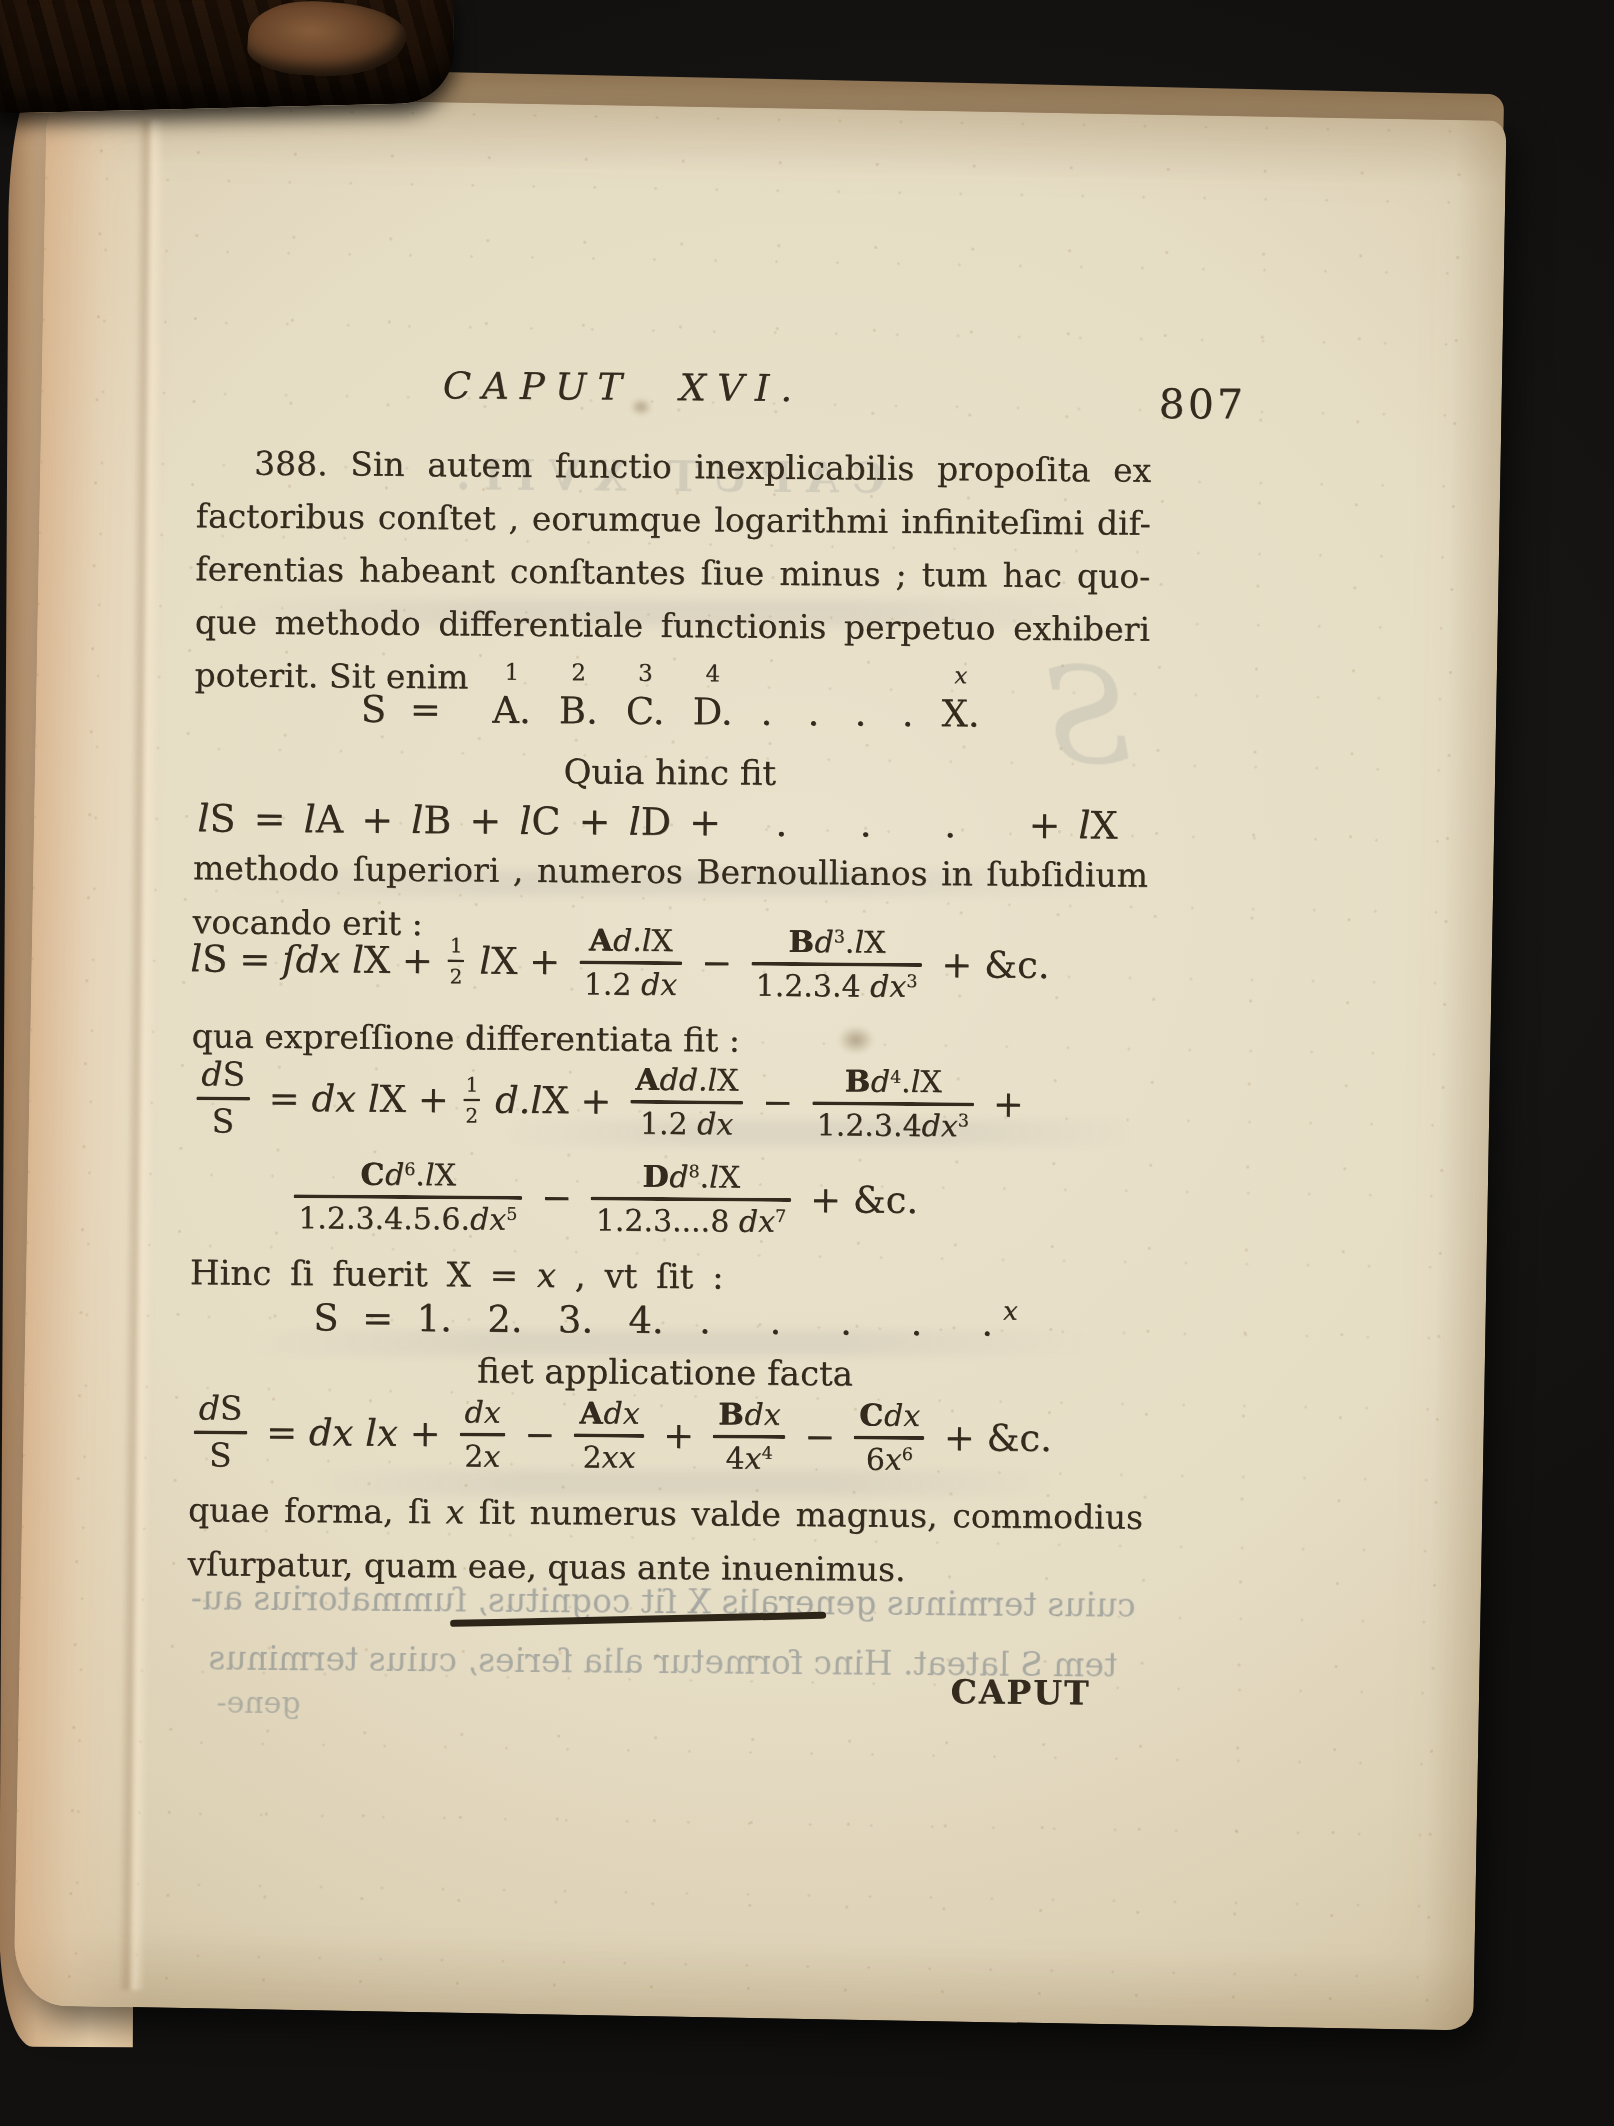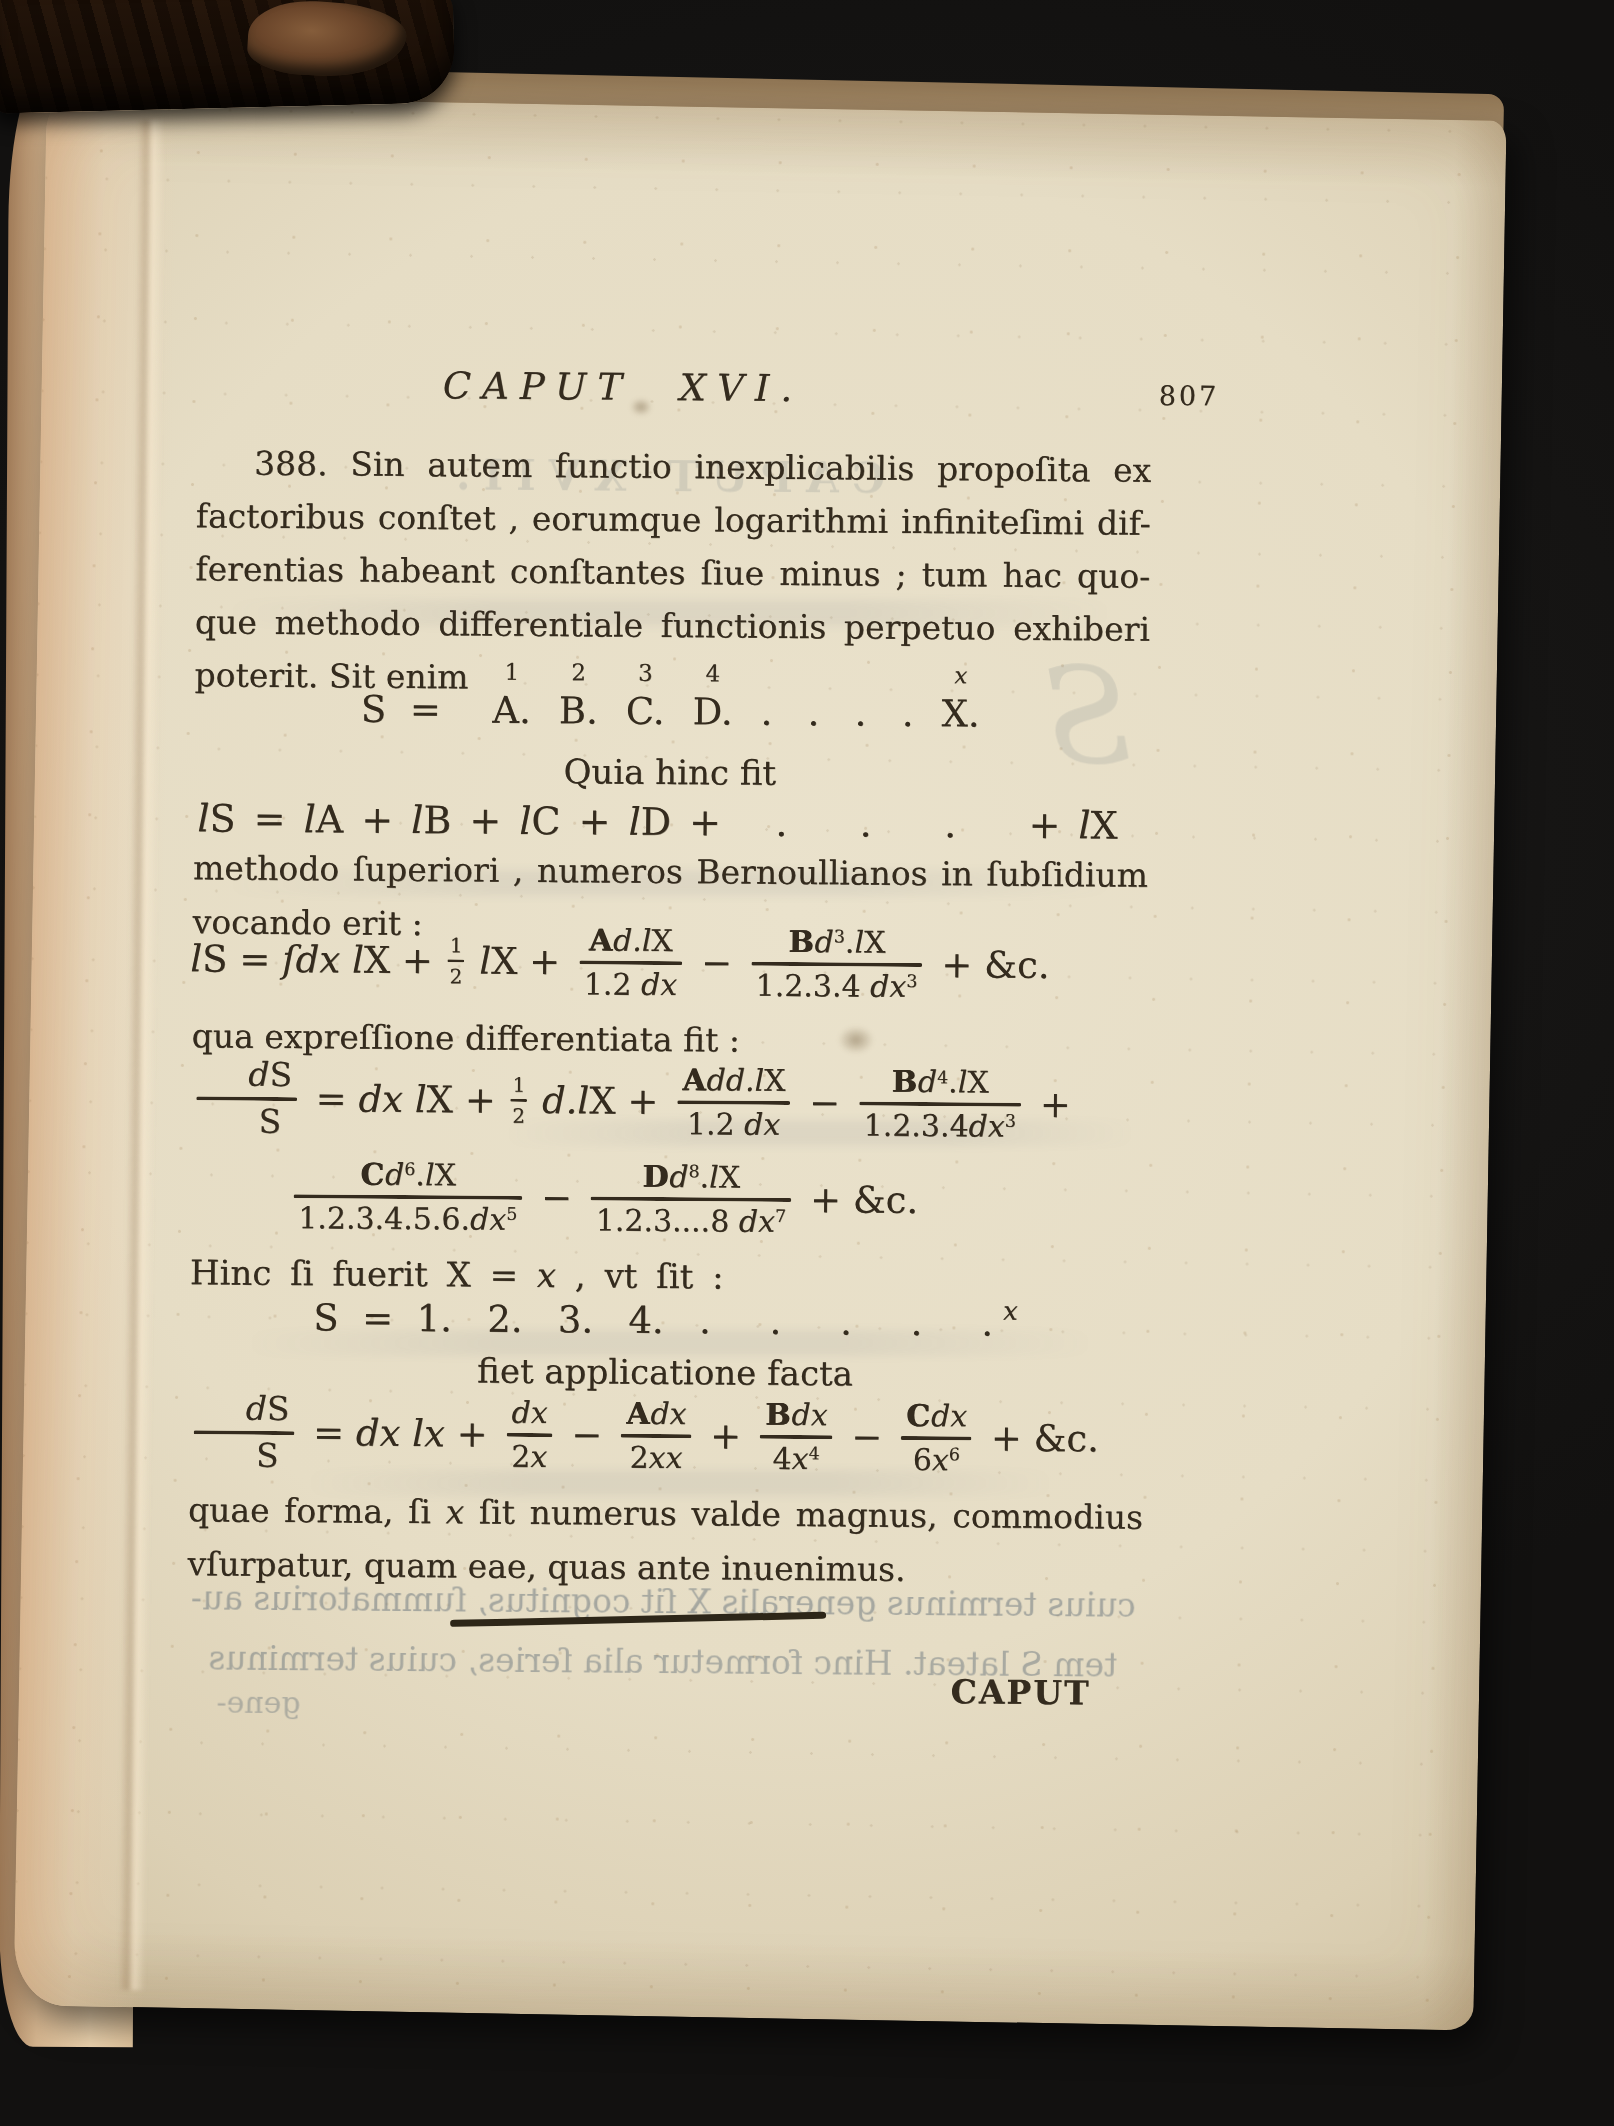--- a/index.html
+++ b/index.html
@@ -69,21 +69,21 @@
     position:absolute;left:0;top:0;width:1614px;height:2126px;z-index:6;
     transform:rotate(.45deg);transform-origin:660px 1000px;
     color:#342b1e;
   }
   .content .block{position:absolute;}
   .tx{ text-shadow:.4px .3px .2px rgba(52,43,30,.55); }
   .it{font-style:italic;}
   .frak{font-weight:bold;letter-spacing:1px;text-shadow:.7px 0 0 currentColor;}
   .sup{font-size:.58em;position:relative;top:-.55em;}
   #chapter{left:438px;top:366px;font-size:37px;font-style:italic;letter-spacing:11px;word-spacing:24px;}
-  #pagenum{left:1154px;top:376px;font-size:27px;letter-spacing:3px;}
+  #pagenum{left:1154px;top:376px;font-size:41px;letter-spacing:3px;}
   #para388, .bodyline{font-size:33px;line-height:53px;}
   #para388{left:192px;top:440px;width:955px;}
   .pline{text-align:justify;text-align-last:justify;}
   .pline.first{padding-left:58px;}
   .pline.last{text-align:left;text-align-last:auto;}
   #quia{left:192px;top:752px;width:952px;text-align:center;font-size:34px;}
   #methodo1{left:192px;top:852px;width:955px;font-size:33px;text-align:justify;text-align-last:justify;}
   #methodo2{left:192px;top:906px;font-size:33px;}
   #qua{left:192px;top:1020px;font-size:33px;}
   #hinc{left:192px;top:1256px;font-size:34px;word-spacing:8px;}
@@ -104,21 +104,21 @@
   #eq4a{left:190px;top:1060px;width:975px;}
   #eq4b{left:288px;top:1160px;width:880px;}
   #eqs2{left:192px;top:1302px;width:952px;justify-content:center;align-items:flex-end;line-height:1;}
   #eq5{left:190px;top:1394px;width:980px;}
   .frac{display:inline-flex;flex-direction:column;align-items:center;margin:0 7px;line-height:1.12;}
   .num,.den{font-size:30px;padding:0 5px;}
   .bar{align-self:stretch;height:0;border-top:4px solid #342b1e;margin:3px 0;border-radius:2px;}
   .frac.small{margin:0 3px;}
   .frac.small .num,.frac.small .den{font-size:20px;padding:0 2px;}
   .frac.small .bar{border-top-width:3px;}
-  .frac.big .num,.frac.big .den{font-size:33px;margin-left:47px;}
+  .frac.big .num,.frac.big .den{font-size:33px;}
   .supx{font-size:26px;font-style:italic;transform:translateY(-18px);margin-left:10px;}
   
   .ghost{position:absolute;transform:scaleX(-1);color:#4f5f6e;filter:blur(.7px);font-size:33px;}
   #ghost-heading{left:320px;top:452px;width:680px;font-size:42px;font-weight:bold;letter-spacing:13px;opacity:.14;text-align:center;}
   #ghost-dropcap{left:1040px;top:636px;font-size:132px;font-style:italic;opacity:.12;}
   #ghost-line1{left:192px;top:1582px;width:952px;opacity:.42;text-align:center;}
   #ghost-line2{left:192px;top:1642px;width:952px;opacity:.40;text-align:center;}
   #ghost-catch{left:222px;top:1688px;font-size:30px;opacity:.34;}
   .smudge{position:absolute;height:26px;z-index:5;filter:blur(4px);opacity:.10;
     background:linear-gradient(90deg, rgba(90,100,115,0) 0%, rgba(90,100,115,.8) 30%, rgba(90,100,115,.8) 70%, rgba(90,100,115,0) 100%);}

